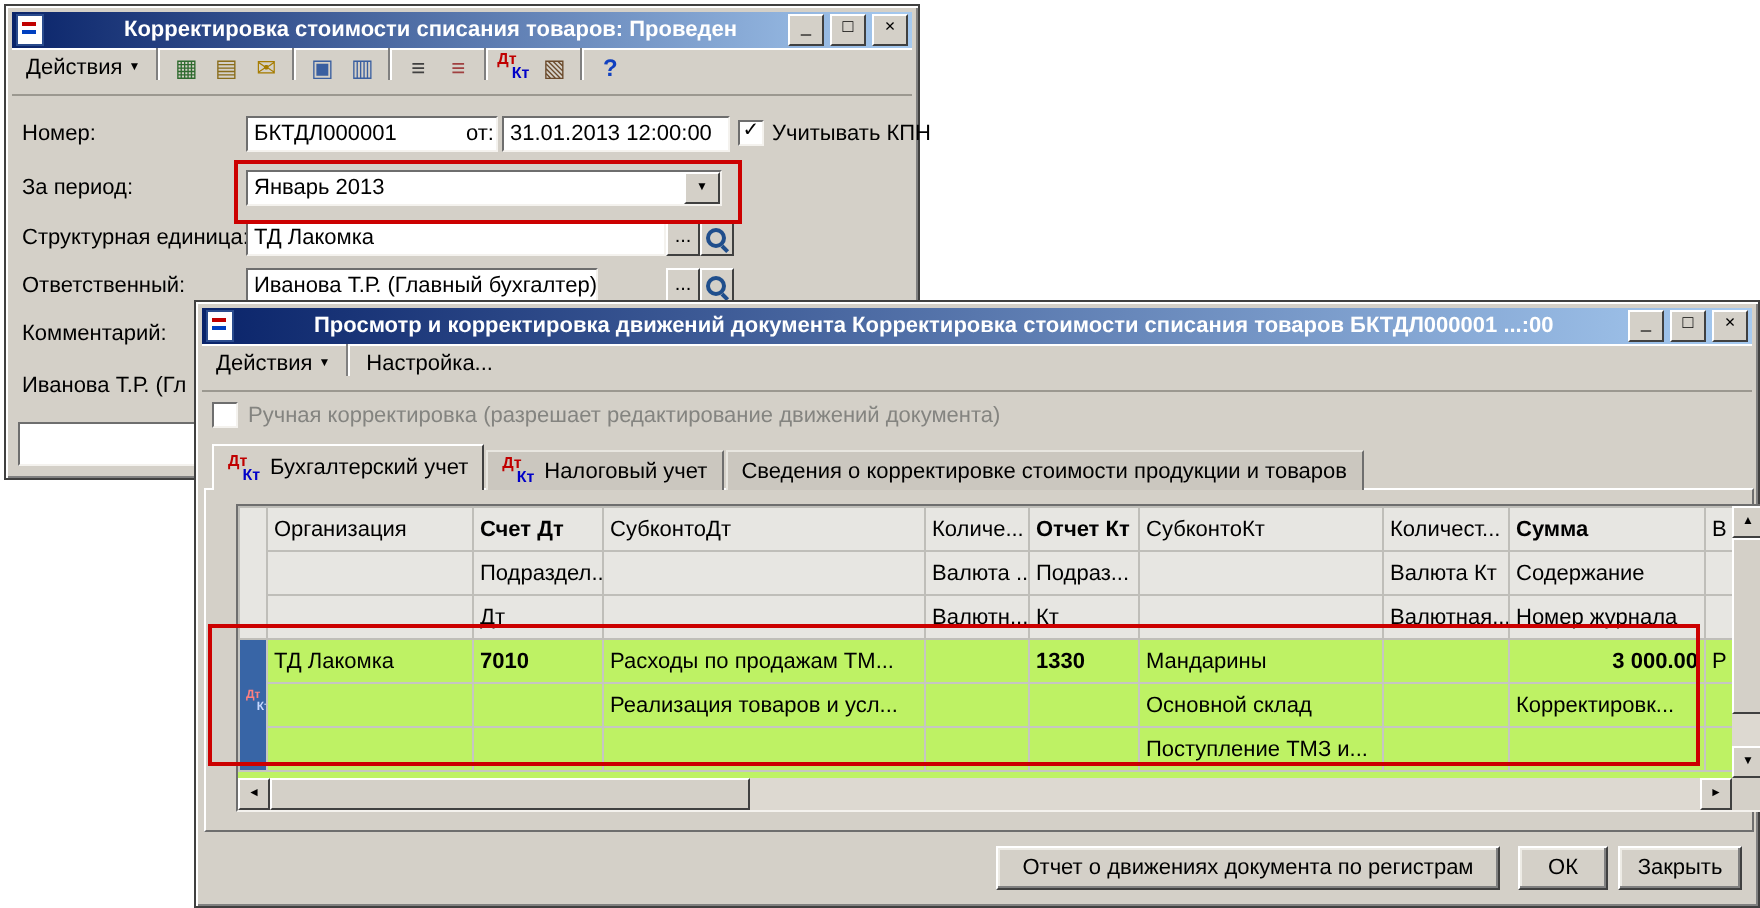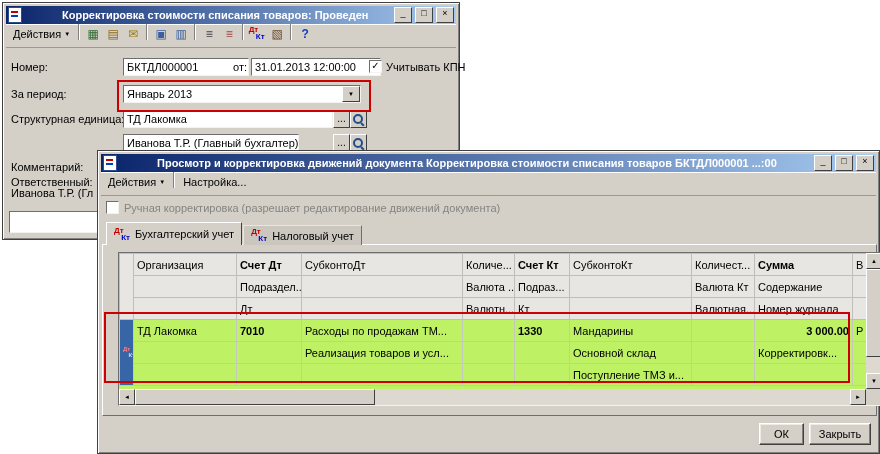--- a/index.html
+++ b/index.html
@@ -151,21 +151,21 @@
     <span class="ibtn">
         <span class="ticon" style="color:#1040C0;font-weight:bold;">?</span>
       </span>
   </div>
 
   <span class="label" style="left:8px;top:58px;">Номер:</span>
   <div class="input" style="left:120px;top:55px;width:126px;">
     <span class="val">БКТДЛ000001</span>
   </div>
   <span class="label" style="left:230px;top:58px;text-align:center;">от:</span>
-  <div class="input" style="left:248px;top:55px;width:130px;">
+  <div class="input" style="left:248px;top:55px;width:114px;">
     <span class="val">31.01.2013 12:00:00</span>
   </div>
   <span class="checkbox" style="left:366px;top:57px;">✓</span>
   <span class="label" style="left:383px;top:58px;">Учитывать КПН</span>
 
   <span class="label" style="left:8px;top:85px;">За период:</span>
   <div class="input combo" style="left:120px;top:82px;width:238px;">
     <span class="val">Январь 2013</span>
     <span class="drop-btn">▼</span>
   </div>
@@ -173,21 +173,21 @@
 
   <span class="label" style="left:8px;top:110px;">Структурная единица:</span>
   <div class="input" style="left:120px;top:107px;width:210px;">
     <span class="val">ТД Лакомка</span>
   </div>
   <span class="mini-btn" style="left:330px;top:107px;">...</span>
   <span class="mini-btn" style="left:347px;top:107px;">
       <span class="mag"></span>
     </span>
 
-  <span class="label" style="left:8px;top:134px;margin-top:39px;">Ответственный:</span>
+  <span class="label" style="left:8px;top:134px;">Ответственный:</span>
   <div class="input" style="left:120px;top:131px;width:176px;">
     <span class="val">Иванова Т.Р. (Главный бухгалтер)</span>
   </div>
   <span class="mini-btn" style="left:330px;top:131px;">...</span>
   <span class="mini-btn" style="left:347px;top:131px;">
       <span class="mag"></span>
     </span>
 
   <span class="label" style="left:8px;top:158px;">Комментарий:</span>
 
@@ -226,20 +226,23 @@
           <i class="kt">Кт</i>
         </span>
       <span>Бухгалтерский учет</span>
     </span>
     <span class="tab">
       <span class="dtkt">
           <i class="dt">Дт</i>
           <i class="kt">Кт</i>
         </span>
       <span>Налоговый учет</span>
+    </span>
+    <span class="tab">
+      <span>Сведения о корректировке стоимости продукции и товаров</span>
     </span>
   </div>
 
   <div class="page-frame"></div>
 
   <div class="table-wrap">
     <table class="grid">
       <colgroup>
         <col style="width:14px">
           <col style="width:103px">
@@ -252,21 +255,21 @@
         <col style="width:98px">
           <col style="width:14px">
       </colgroup>
       <tbody>
         <tr class="hrow">
           <td class="corner" rowspan="3"></td>
           <td>Организация</td>
           <td class="b">Счет Дт</td>
           <td>СубконтоДт</td>
           <td>Количе...</td>
-          <td class="b">Счет Кт</td>
+          <td class="b">Отчет Кт</td>
           <td>СубконтоКт</td>
           <td>Количест...</td>
           <td class="b">Сумма</td>
           <td>В</td>
         </tr>
         <tr class="hrow">
           <td></td>
           <td>Подраздел...</td>
           <td></td>
           <td>Валюта ...</td>
@@ -337,15 +340,16 @@
       <span class="sb-btn">◄</span>
       <span class="sb-thumb-h"></span>
       <span class="sb-fill"></span>
       <span class="sb-btn">►</span>
     </div>
     <div class="sb-corner"></div>
   </div>
 
   <div class="red-frame" style="left:6px;top:161px;width:742px;height:67px;"></div>
 
+  <div class="btn" style="left:400px;top:272px;width:252px;">Отчет о движениях документа по регистрам</div>
   <div class="btn" style="left:661px;top:272px;width:45px;">ОК</div>
   <div class="btn" style="left:711px;top:272px;width:62px;">Закрыть</div>
 </div>
 
 </body></html>

